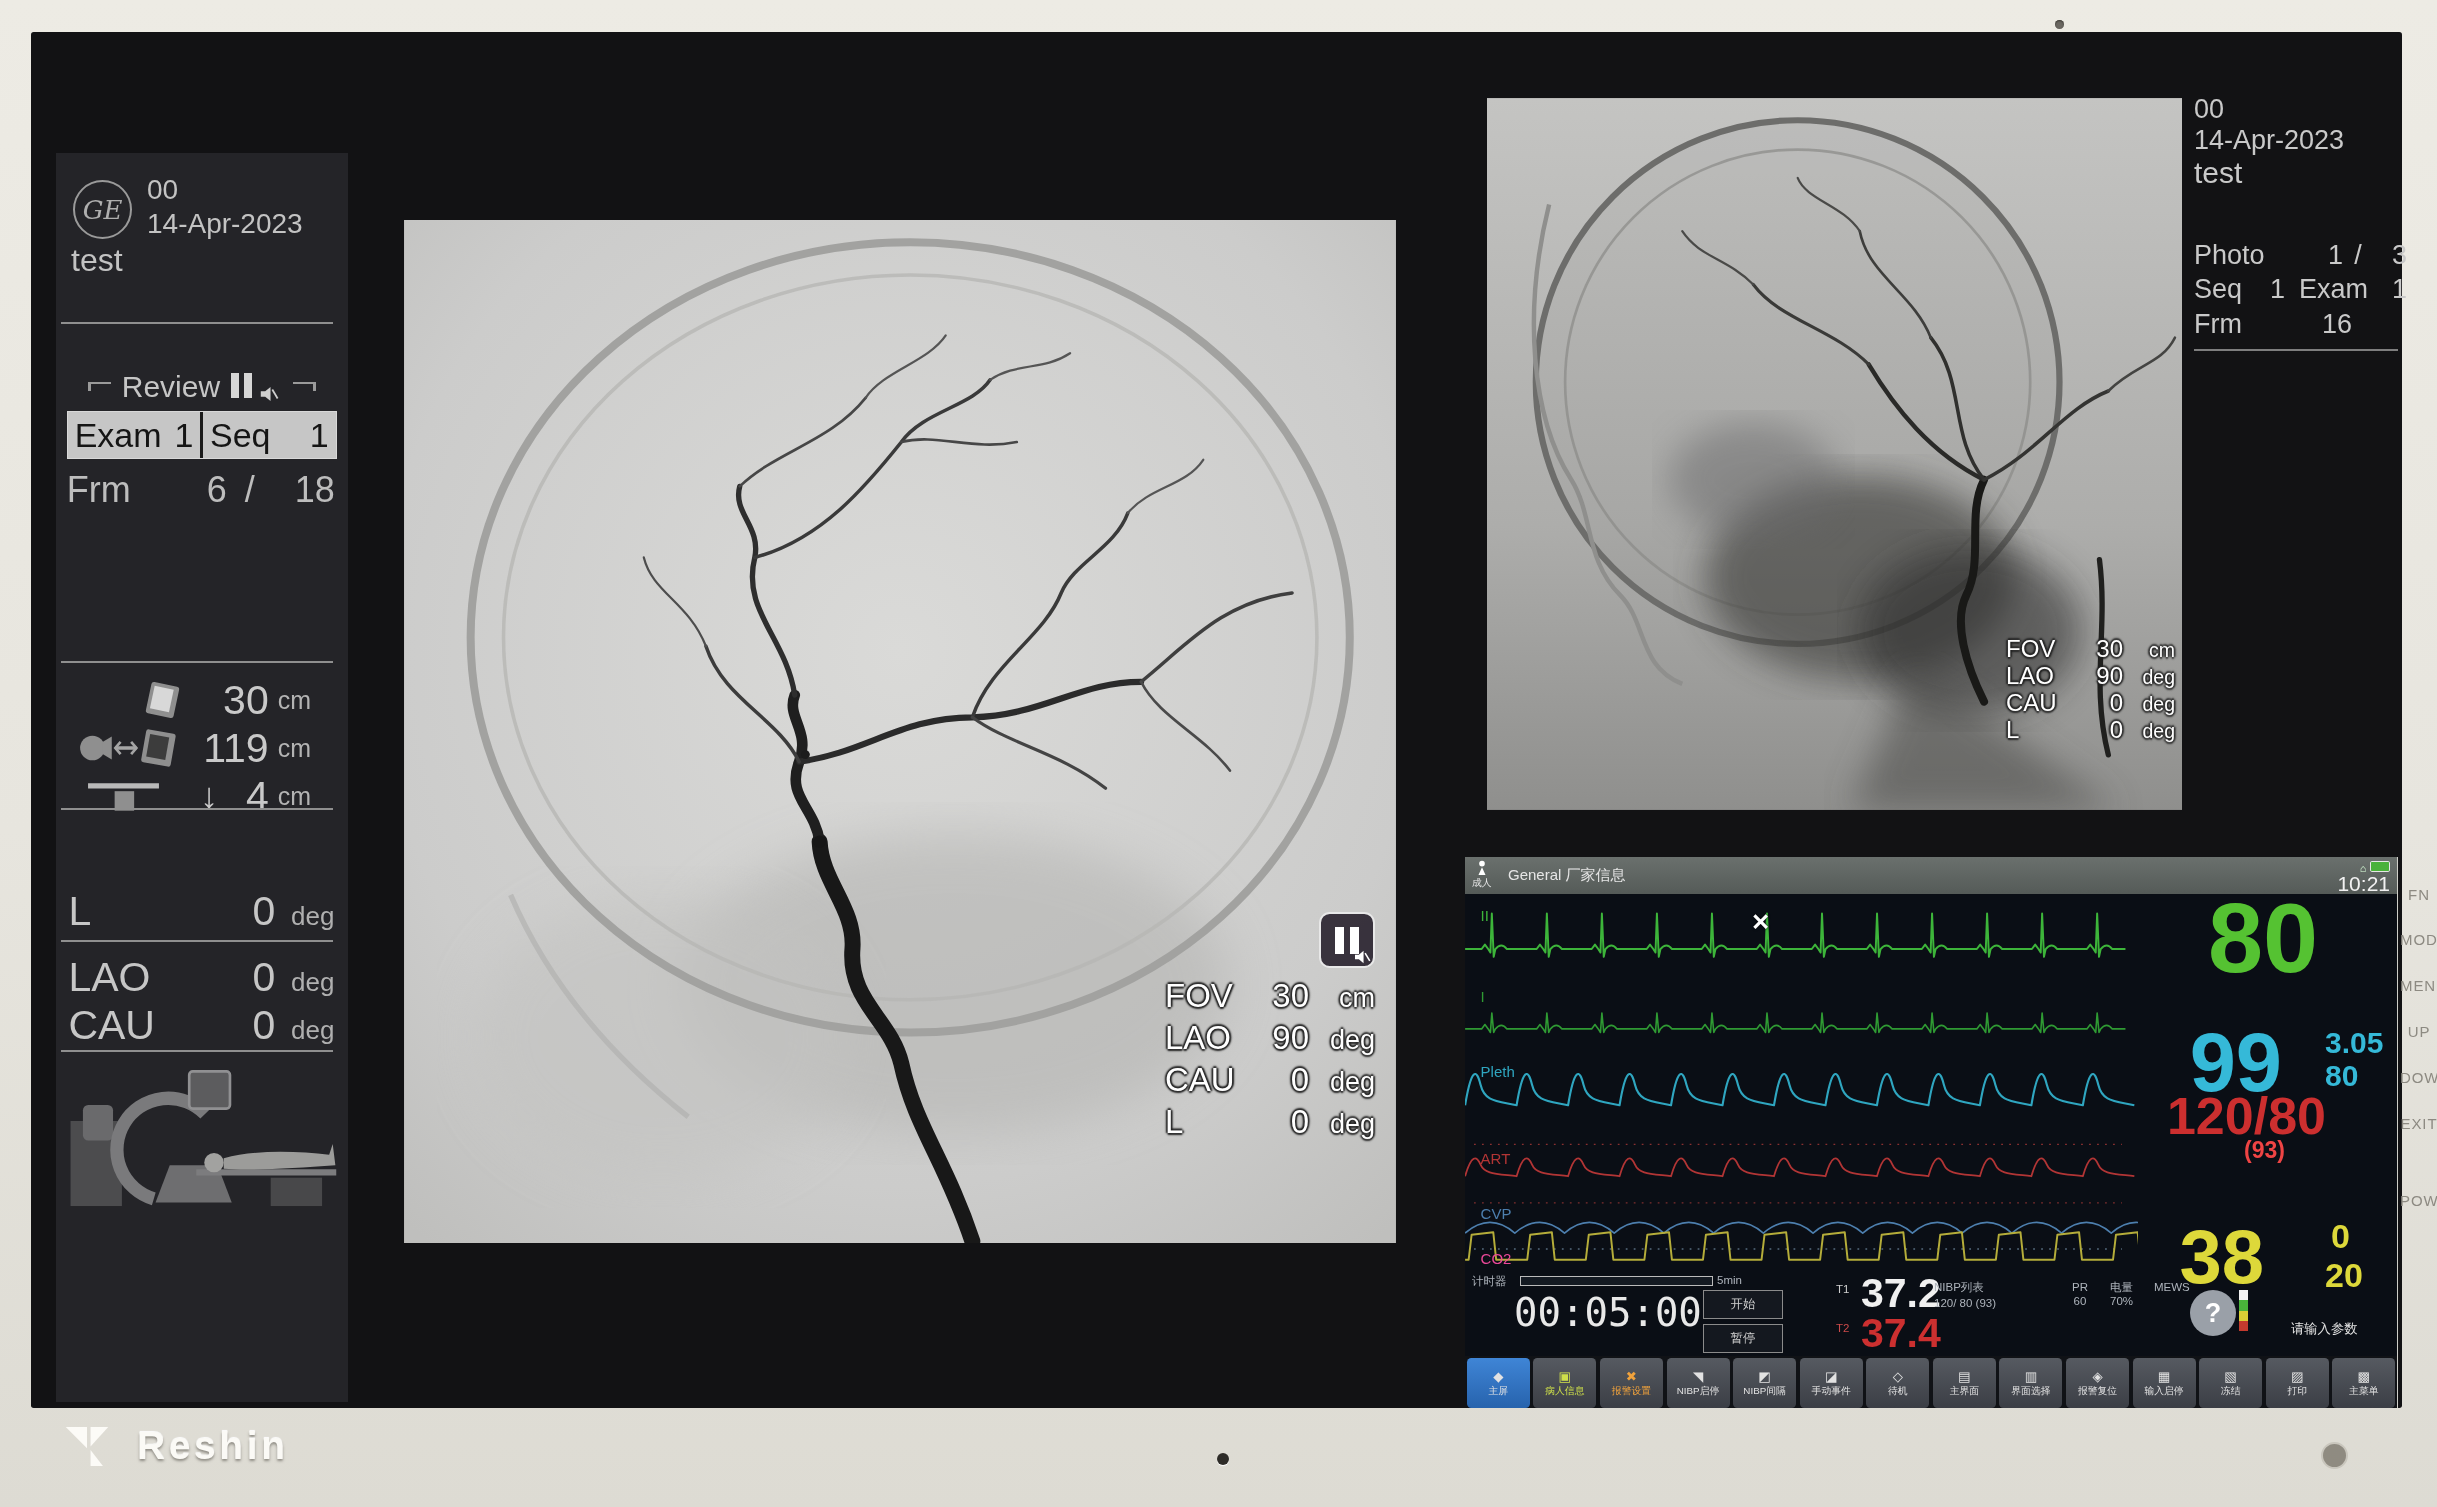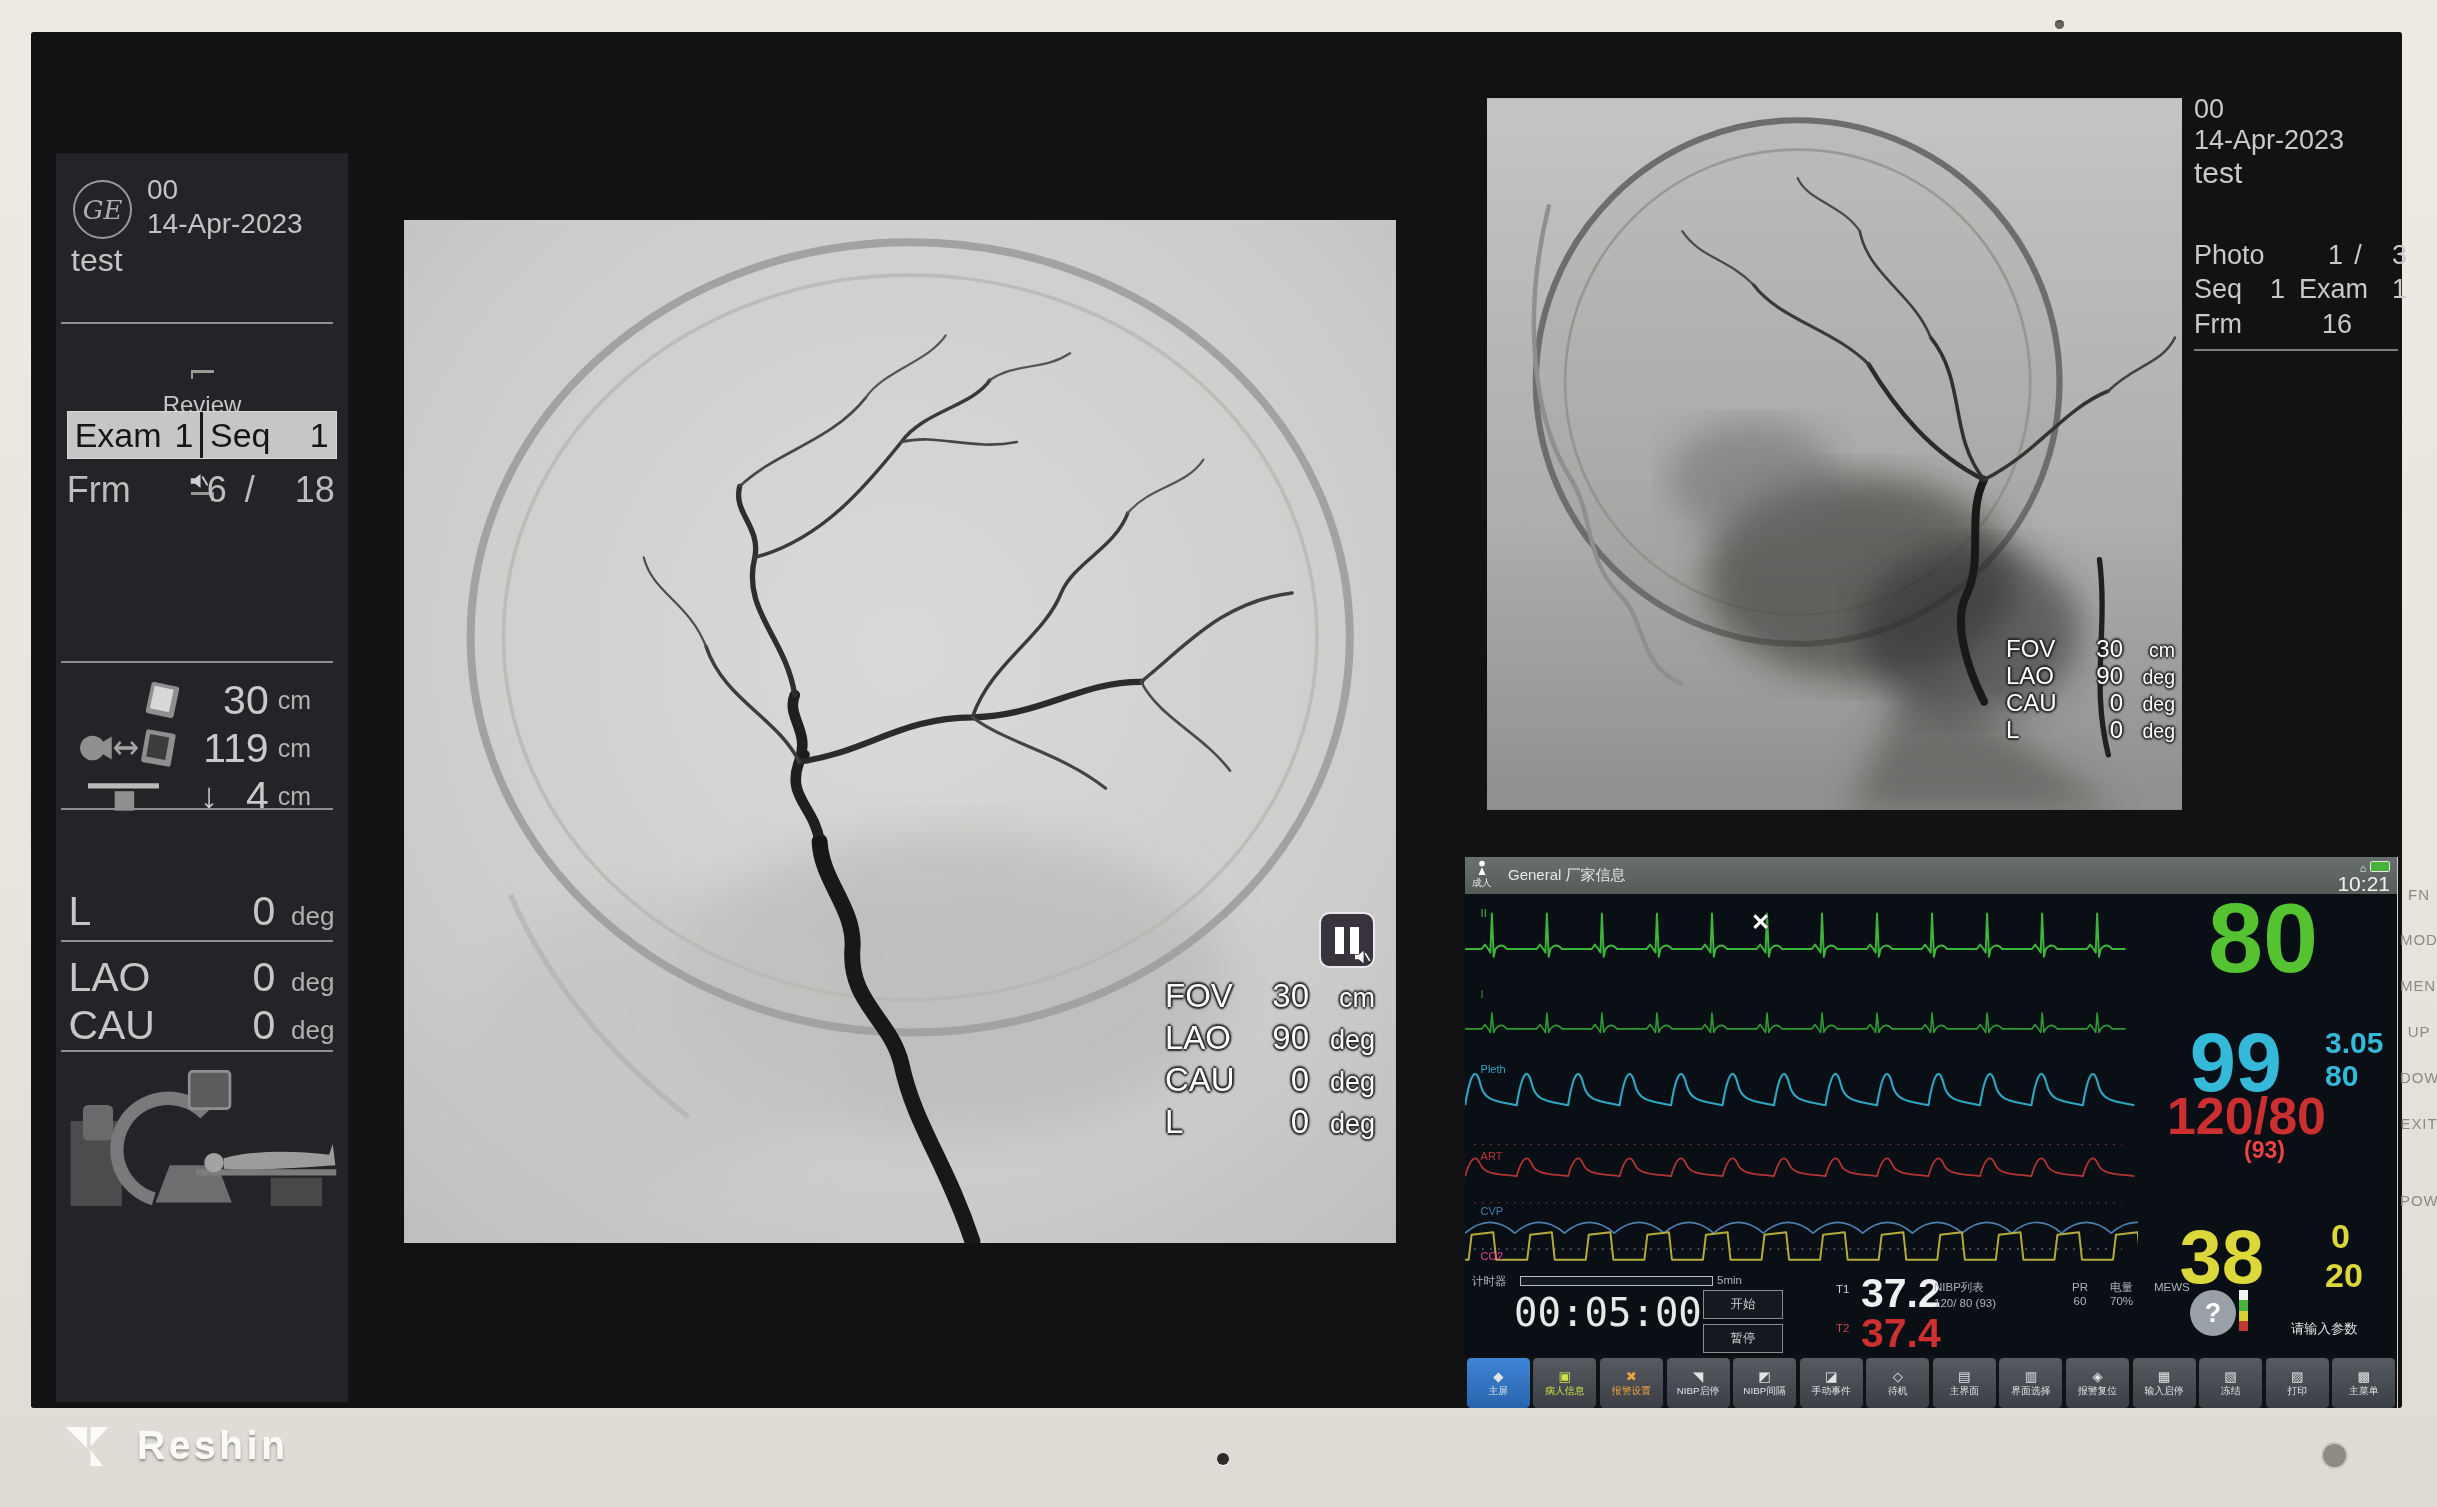--- a/index.html
+++ b/index.html
@@ -15,21 +15,21 @@
   .bezel-dot{position:absolute;border-radius:50%;}
   
   #screen{position:absolute;left:31px;top:32px;width:2371px;height:1376px;background:#121214;border-radius:2.7px;}
   
   #gepanel{position:absolute;left:25px;top:121px;width:292px;height:1249px;background:#242428;color:#bfbfbf;}
   .ge-logo{position:absolute;left:17px;top:27px;width:55px;height:55px;border:2.7px solid #9a9a9a;border-radius:50%;
            display:flex;align-items:center;justify-content:center;font-family:"DejaVu Serif",serif;
            font-style:italic;font-size:26px;color:#aeaeae;}
   .hdr-line{position:absolute;font-size:28px;color:#c3c3c3;}
   .divider{position:absolute;left:5.3px;width:272px;height:1.8px;background:#8f8f8f;}
-  .review-row{position:absolute;left:0;top:217px;width:292px;display:flex;align-items:center;justify-content:center;gap:10.7px;font-size:24px;color:#c6c6c6;flex-direction:column;}
+  .review-row{position:absolute;left:0;top:217px;width:292px;display:flex;align-items:center;justify-content:center;gap:10.7px;font-size:30px;color:#c6c6c6;}
   .crn{width:23px;height:10.7px;position:relative;}
   .crn:before{content:"";position:absolute;top:0;left:0;right:0;height:2.7px;background:#9a9a9a;}
   .crn.l:after{content:"";position:absolute;left:0;top:0;width:2.7px;height:9px;background:#9a9a9a;}
   .crn.r:after{content:"";position:absolute;right:0;top:0;width:2.7px;height:9px;background:#9a9a9a;}
   .pausebars{display:flex;gap:5.3px;position:relative;top:-1.8px;}
   .pausebars i{display:block;width:8px;height:25px;background:#d6d6d6;}
   .spk{position:relative;top:7px;left:-3.6px;}
   .examseq{position:absolute;left:10.7px;top:258px;width:268px;height:46px;border:1.8px solid #d8d8d8;background:#1a1a1a;display:flex;gap:2.7px;}
   .es-cell{flex:1;background:#c6c6c6;color:#151515;font-size:34px;display:flex;align-items:center;padding:0 7px;}
   .es-cell .v{margin-left:auto;}
@@ -54,21 +54,21 @@
   #photoinfo .nm{font-size:30px;}
   .pi-row{display:flex;align-items:baseline;margin-top:3.6px;}
   
   #monitor{position:absolute;left:1434px;top:825px;width:932px;height:551px;background:#0a0e15;border-right:1.8px solid #cfcfc9;}
   .mon-header{position:absolute;left:0;top:0;width:100%;height:37px;background:linear-gradient(180deg,#6a706d,#555b58);display:flex;align-items:center;}
   .mon-title{font-size:15px;color:#e6e6e6;margin-left:43px;}
   .mon-right{margin-left:auto;margin-right:7px;text-align:right;}
   .mon-time{font-size:21px;color:#f2f2f2;line-height:18px;}
   .pat-ic{position:absolute;left:7px;top:2.7px;text-align:center;color:#fff;}
   .pat-type{font-size:9.8px;color:#e8e8e8;display:block;margin-top:-1.8px;}
-  .chan-lab{position:absolute;font-size:11px;padding-left:12px;}
+  .chan-lab{position:absolute;font-size:15px;padding-left:12px;}
   .bignum{position:absolute;font-weight:bold;line-height:1;}
   .mini{position:absolute;font-size:11.5px;color:#aeb4bc;line-height:14px;}
   .timer-btn{width:78px;height:27px;border:1.8px solid #8b8b8b;color:#cfcfcf;font-size:12.4px;
              display:flex;align-items:center;justify-content:center;background:#14181f;}
   .sk-row{position:absolute;left:0;top:499px;width:932px;height:52px;background:#101216;display:flex;gap:3.6px;padding:1.8px 1.8px 0 1.8px;box-sizing:border-box;}
   .sk{flex:1;border-radius:4.4px;background:linear-gradient(180deg,#565a61,#3b3e45);display:flex;flex-direction:column;
       align-items:center;justify-content:center;gap:2.7px;color:#e2e2e2;}
   .sk .ic{font-size:13.3px;line-height:13.3px;}
   .sk .lb{font-size:9.8px;line-height:10.7px;white-space:nowrap;}
   .sk.active{background:linear-gradient(180deg,#3f85d6,#2763ad);}

